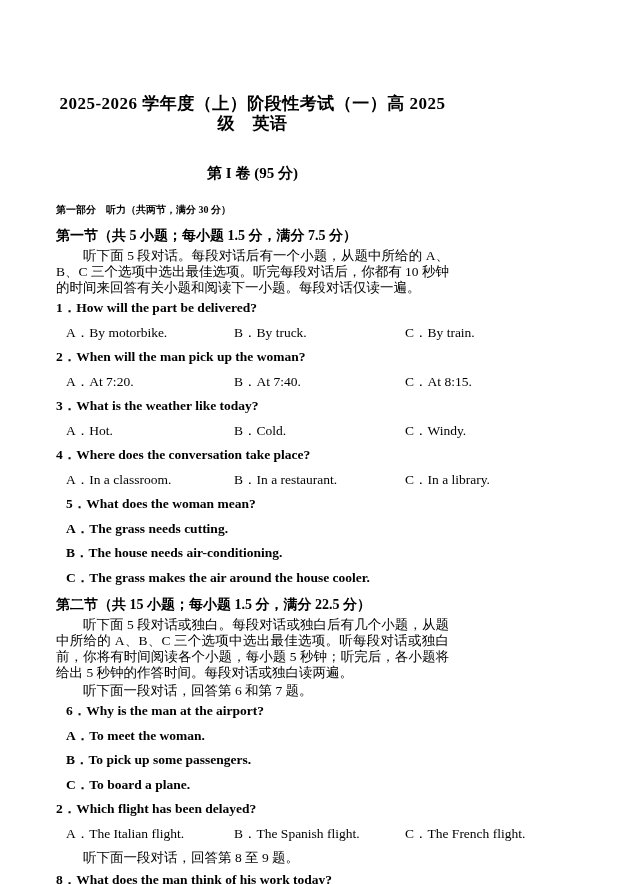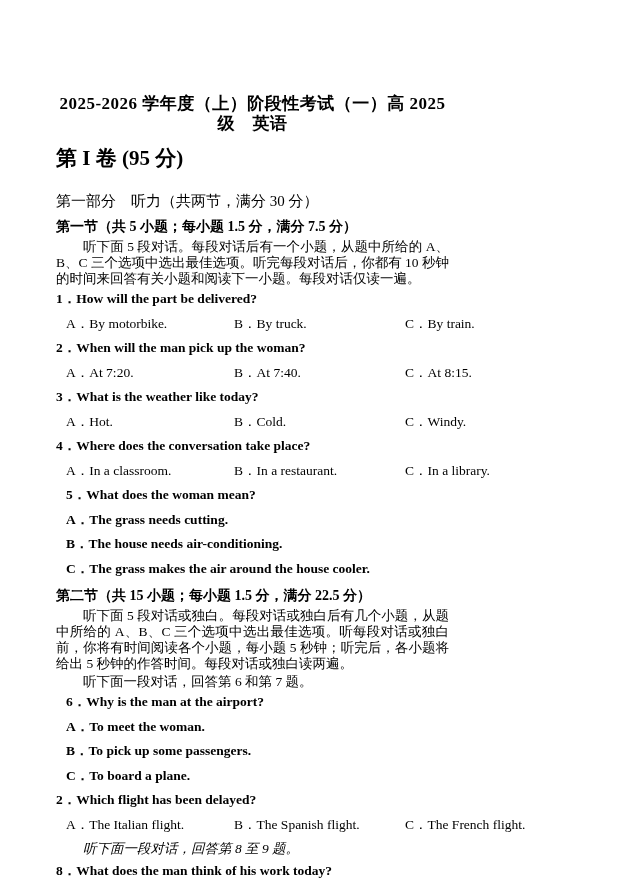--- a/index.html
+++ b/index.html
@@ -22,30 +22,31 @@
     font-size: 13.5px;
   }
   .title {
     text-align: center;
     font-weight: bold;
     font-size: 17px;
     line-height: 20px;
     letter-spacing: 0.5px;
   }
   .subtitle {
+    text-align: center;
     font-weight: bold;
-    font-size: 21px;
+    font-size: 15px;
     line-height: 18px;
-    margin-top: 15px;
+    margin-top: 30px;
   }
   .h-part {
-    font-weight: normal;
-    font-size: 15px;
+    font-weight: bold;
+    font-size: 10px;
     line-height: 18px;
-    margin-top: 25px;
+    margin-top: 19px;
   }
   .h-sec {
     font-weight: bold;
     font-size: 14px;
     line-height: 18px;
     margin-top: 8px;
   }
   .para {
     margin: 3px 0 0 0;
     text-indent: 2em;
@@ -53,21 +54,20 @@
     line-height: 16px;
   }
   .cue {
     text-indent: 2em;
     line-height: 16px;
     margin-top: 2px;
   }
   .cue.wide {
     line-height: 22px;
     margin-top: 1px;
-    font-style: italic;
   }
   .line {
     line-height: 24.5px;
     height: 24.5px;
     white-space: nowrap;
     font-weight: bold;
   }
   .opts-inline {
     display: grid;
     grid-template-columns: 152px 155px 1fr;

